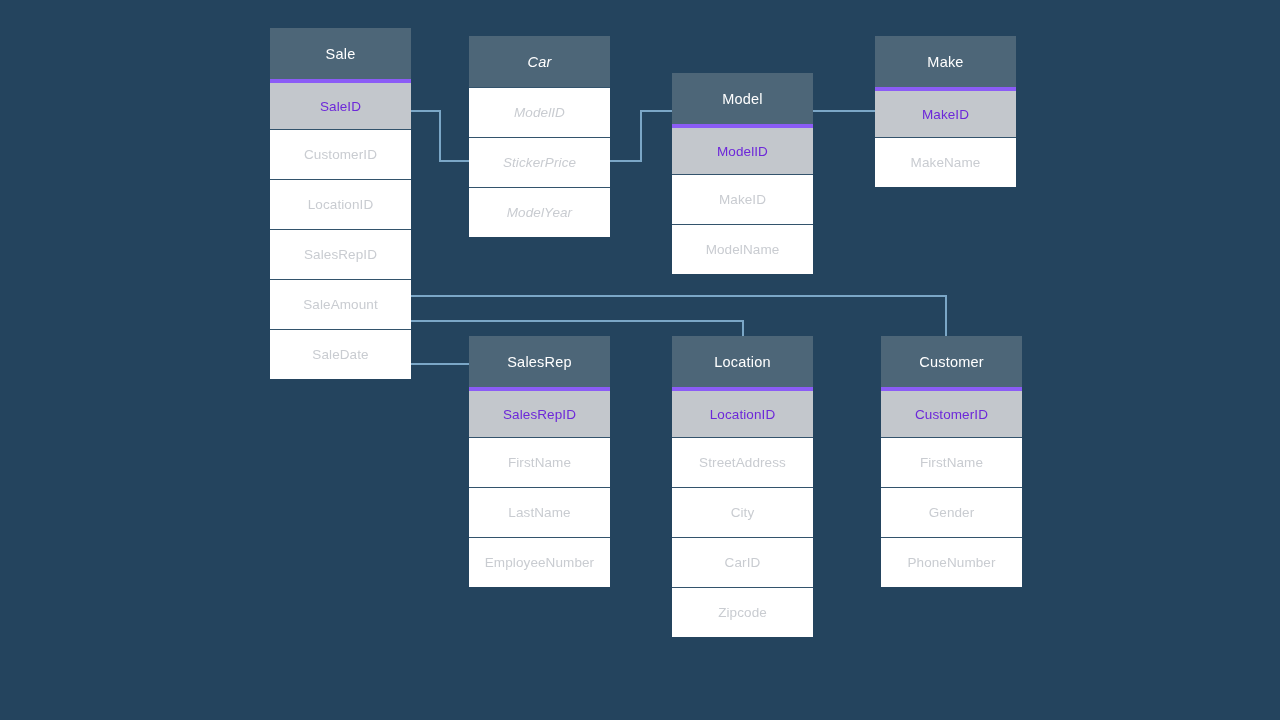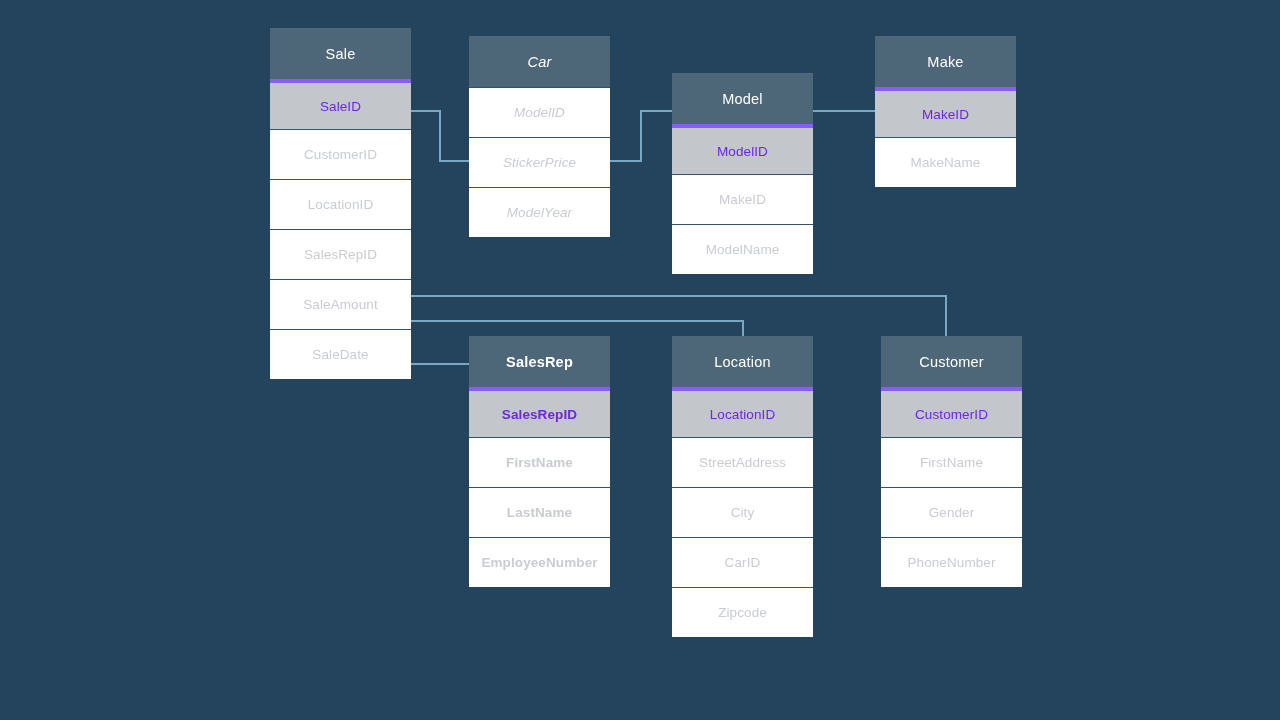--- a/index.html
+++ b/index.html
@@ -98,21 +98,21 @@
         <div class="entity-header">Model</div>
         <div class="field pk">ModelID</div>
         <div class="field">MakeID</div>
         <div class="field">ModelName</div>
       </div>
       <div class="entity" style="left: 875px; top: 36px;">
         <div class="entity-header">Make</div>
         <div class="field pk">MakeID</div>
         <div class="field">MakeName</div>
       </div>
-      <div class="entity" style="left: 469px; top: 336px; font-weight: bold;">
+      <div class="entity" style="left: 469px; top: 336px;">
         <div class="entity-header">SalesRep</div>
         <div class="field pk">SalesRepID</div>
         <div class="field">FirstName</div>
         <div class="field">LastName</div>
         <div class="field">EmployeeNumber</div>
       </div>
       <div class="entity" style="left: 672px; top: 336px;">
         <div class="entity-header">Location</div>
         <div class="field pk">LocationID</div>
         <div class="field">StreetAddress</div>

